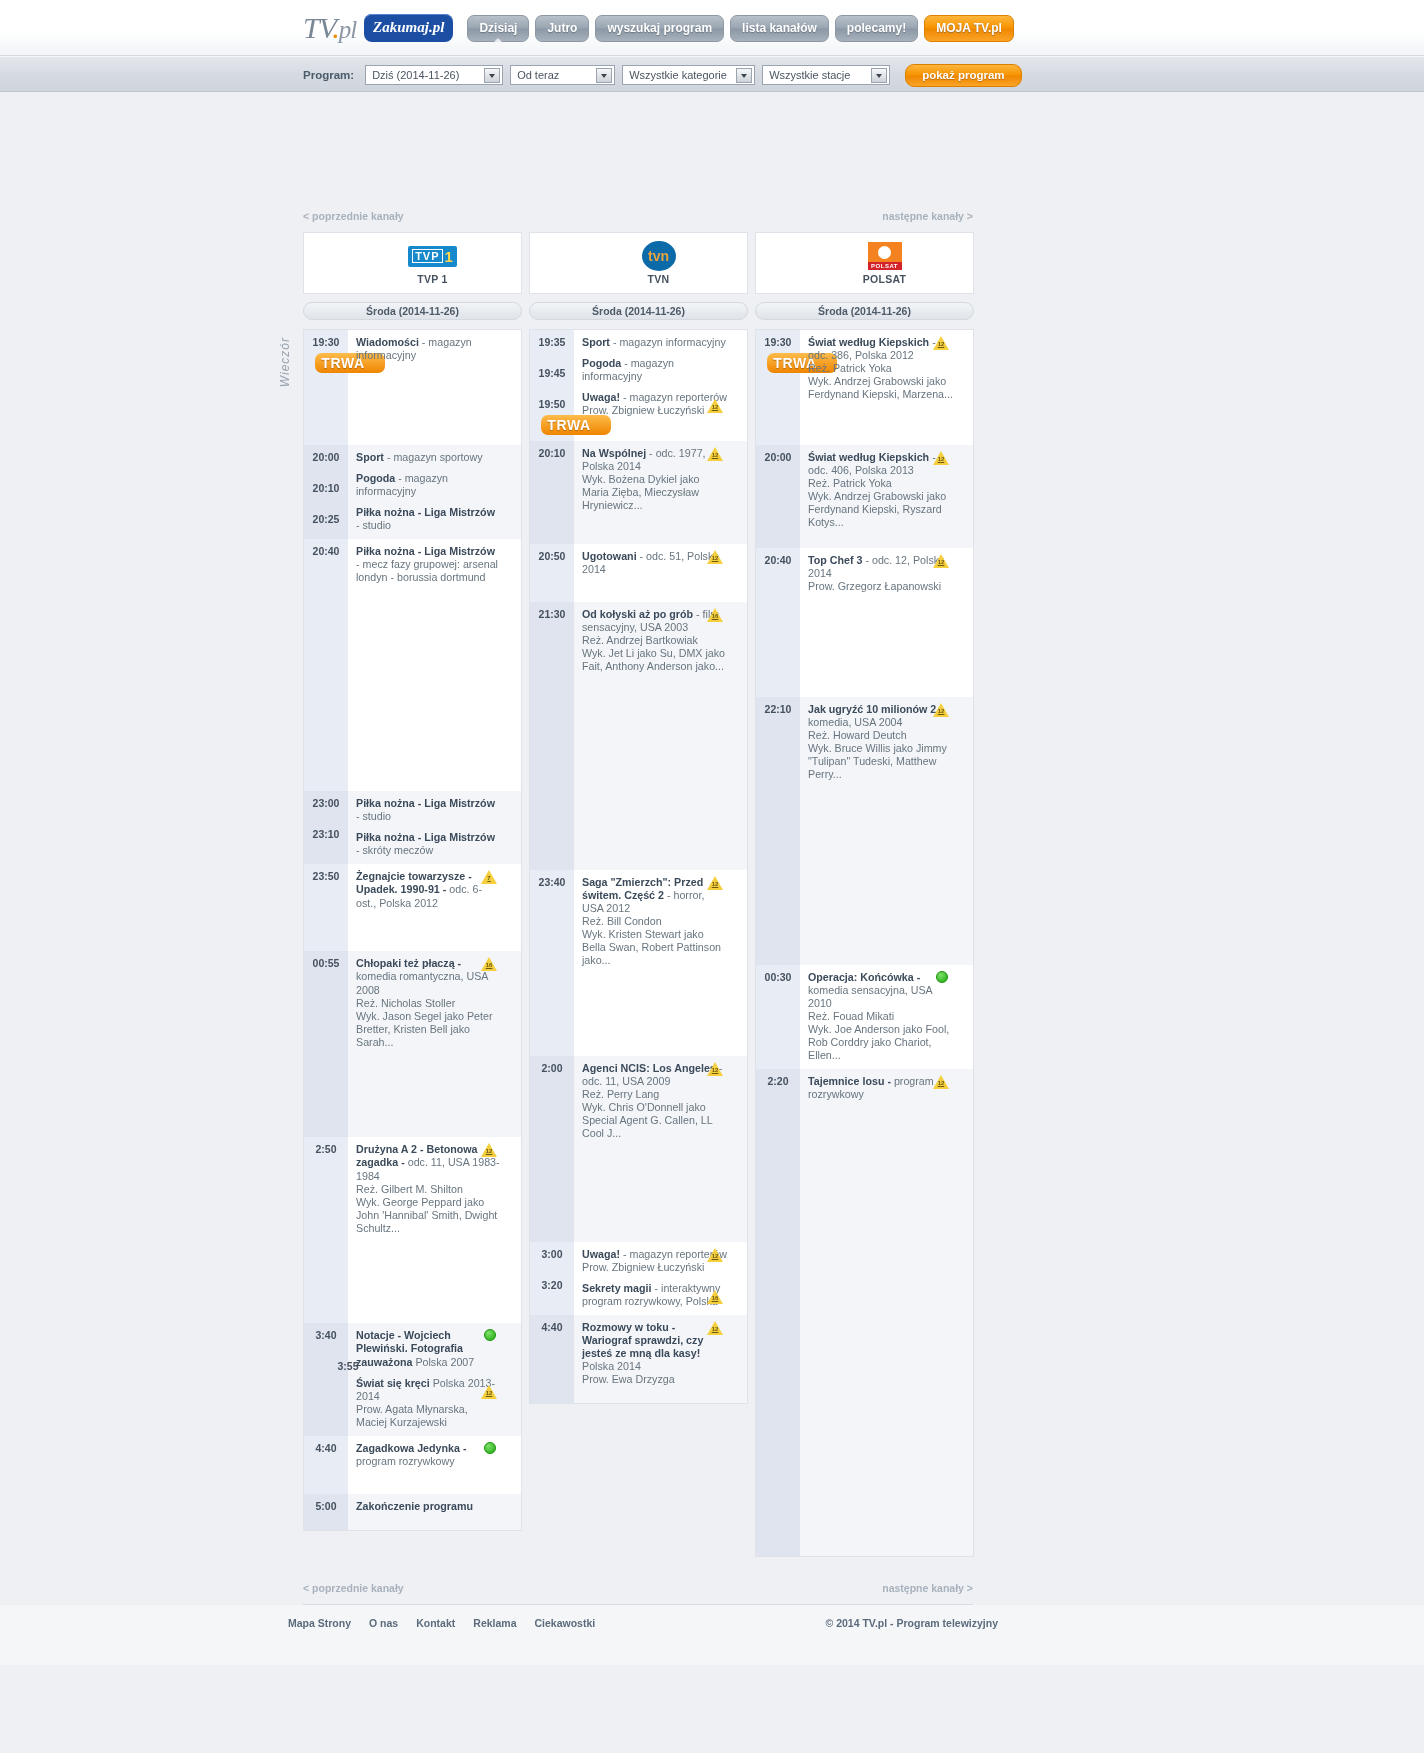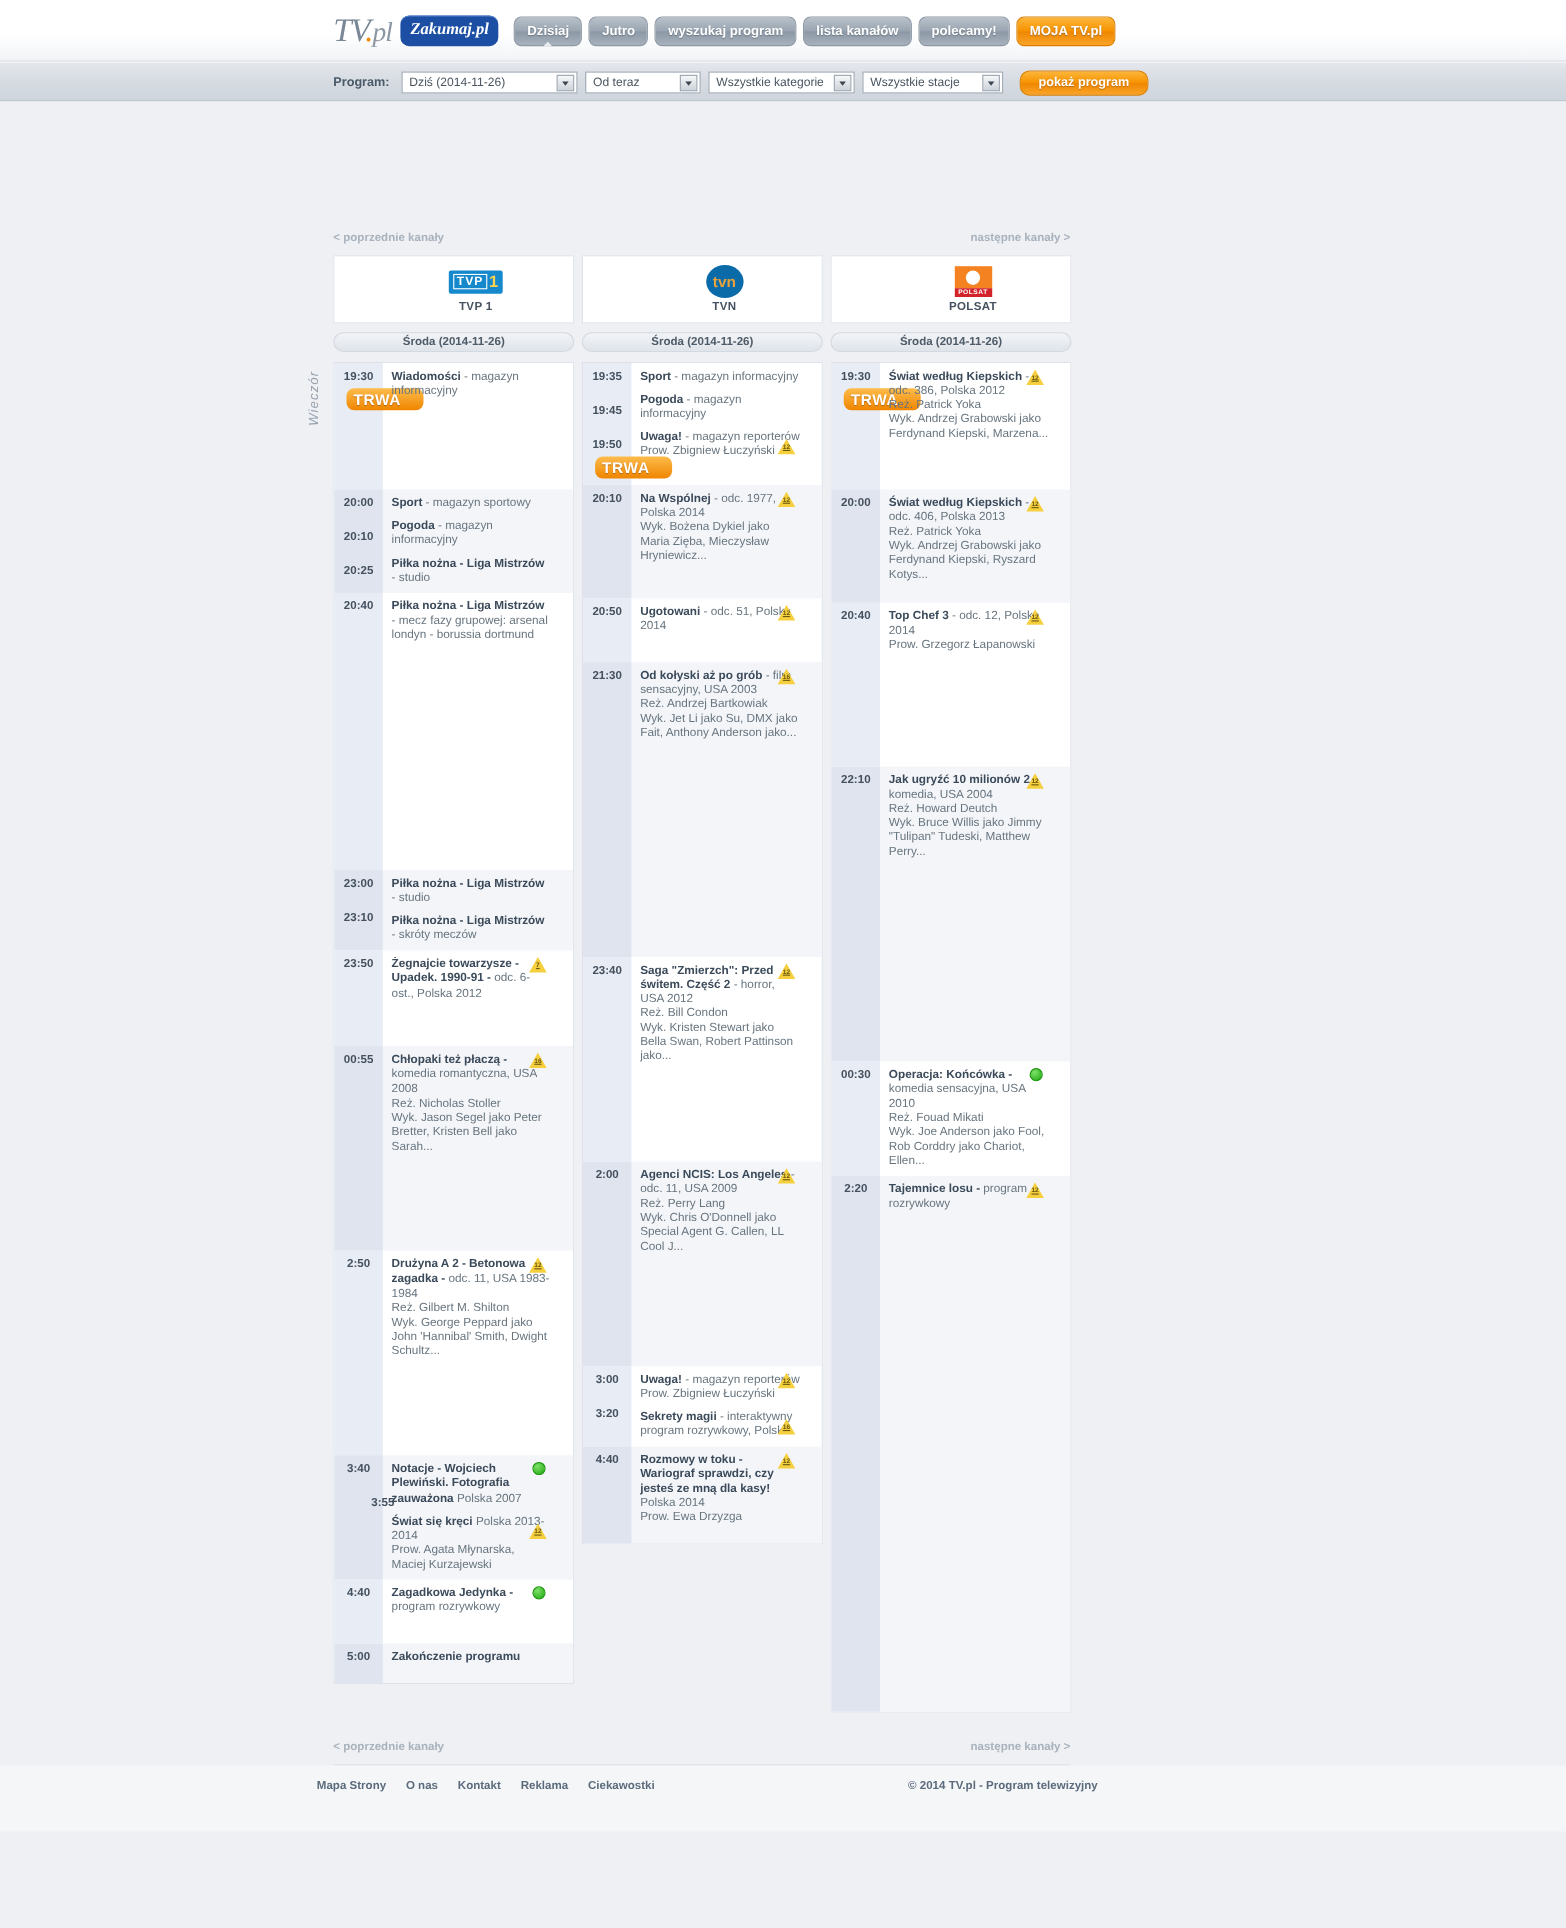--- a/index.html
+++ b/index.html
@@ -183,21 +183,21 @@
       <div class="navbtn">wyszukaj program</div>
       <div class="navbtn">lista kanałów</div>
       <div class="navbtn">polecamy!</div>
       <div class="navbtn orange">MOJA TV.pl</div>
     </div>
   </div>
 
   <div class="filterbar">
     <div class="filter-inner">
       <div class="filter-label">Program:</div>
-      <div class="selwrap" style="width:160px">
+      <div class="selwrap" style="width:138px">
         <span>Dziś (2014-11-26)</span>
         <span class="arrow">
             <i></i>
           </span>
       </div>
       <div class="selwrap" style="width:105px">
         <span>Od teraz</span>
         <span class="arrow">
             <i></i>
           </span>

